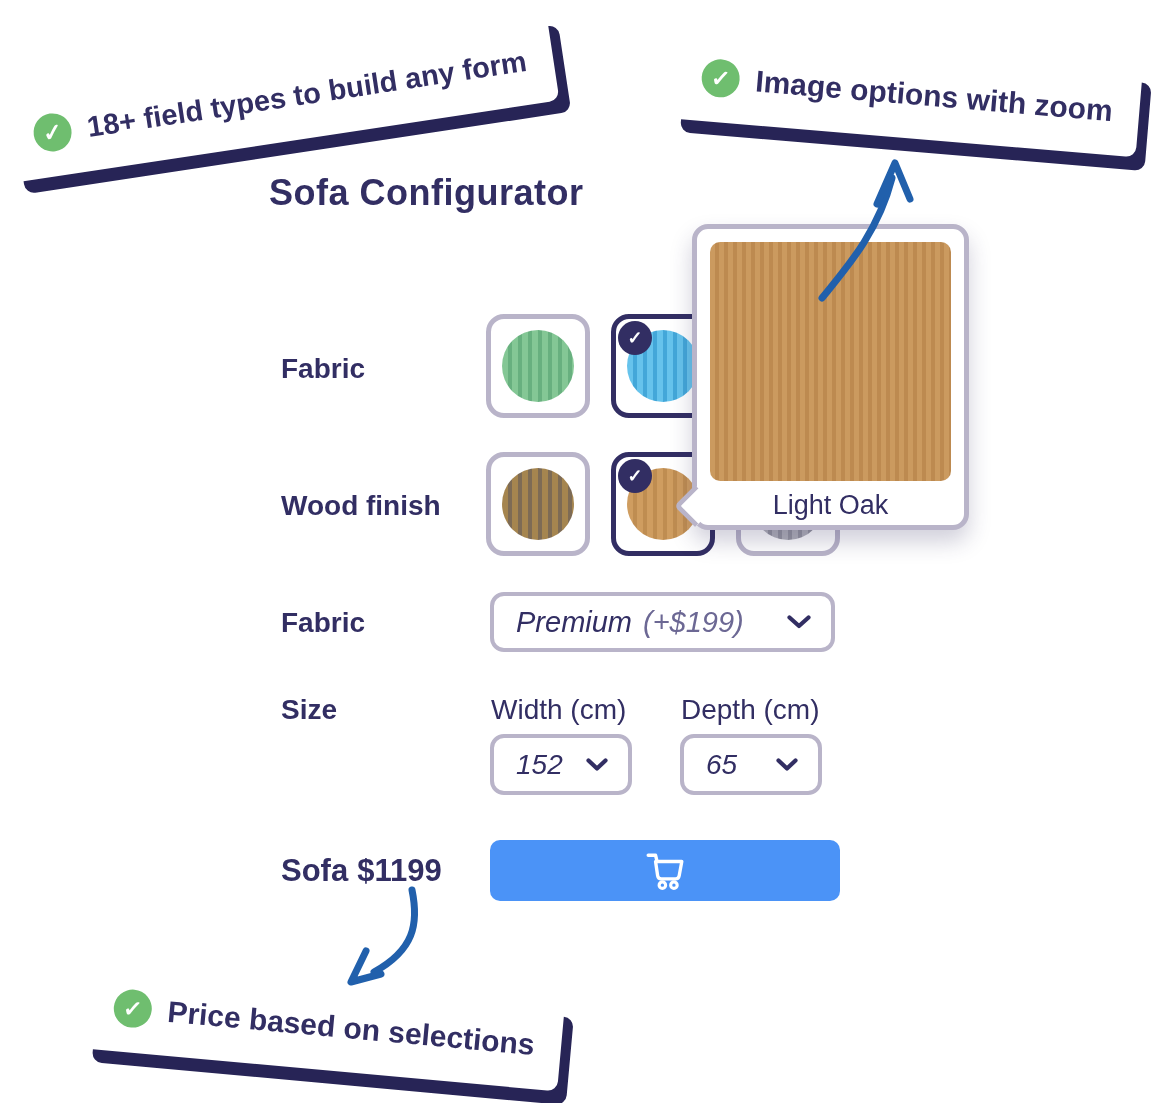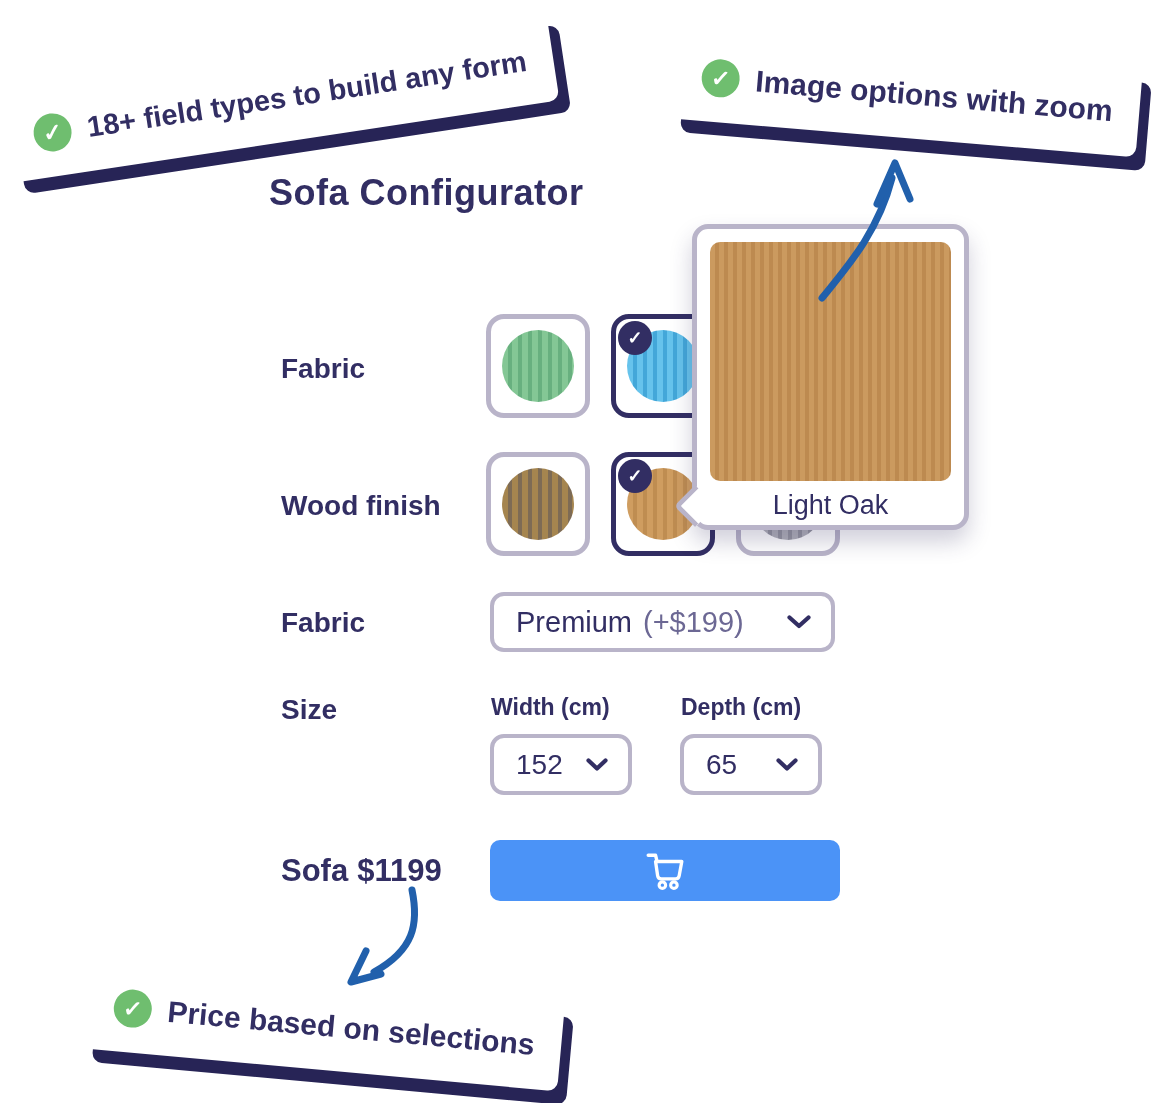--- a/index.html
+++ b/index.html
@@ -51,28 +51,28 @@
     background:#fff; transform:rotate(45deg);
     border-left:5px solid var(--border-light); border-bottom:5px solid var(--border-light);
     border-bottom-left-radius:6px;}
   .popup-img{margin:13px 13px 0 13px; height:239px; border-radius:10px;}
   .popup-caption{height:48px; display:flex; align-items:center; justify-content:center;
     font-size:27px; font-weight:500; color:var(--navy);}
 
   
   .select{position:absolute; background:#fff; border:4px solid var(--border-light);
     border-radius:14px; display:flex; align-items:center; padding:0 20px 0 22px;
-    color:var(--navy); cursor:pointer;}
+    color:var(--navy); cursor:pointer;font-style:italic;}
   .sel-filling{left:490px; top:592px; width:345px; height:60px; font-size:29px; font-weight:500;}
   .sel-filling .sel-sub{margin-left:11px; color:var(--muted);}
   .sel-sm{height:61px; width:142px; top:734px; font-size:28px; font-weight:500;}
   .sel-width{left:490px;} .sel-depth{left:680px;}
   .chev{margin-left:auto; flex:0 0 auto;}
   .chev path{stroke:var(--navy); stroke-width:4.2; fill:none; stroke-linecap:round; stroke-linejoin:round;}
-  .sub-lbl{position:absolute; top:694px; font-size:23px; font-weight:700; color:var(--navy);}
+  .sub-lbl{position:absolute; top:694px; font-size:28px; font-weight:400; color:var(--navy);}
   .sub-width{left:491px;} .sub-depth{left:681px;}
 
   
   .cart-btn{position:absolute; left:490px; top:840px; width:350px; height:61px;
     background:var(--accent); border:none; border-radius:10px; cursor:pointer;
     display:flex; align-items:center; justify-content:center;}
   .cart-btn svg path, .cart-btn svg circle{stroke:#fff; fill:none;
     stroke-linecap:round; stroke-linejoin:round;}
 
   

